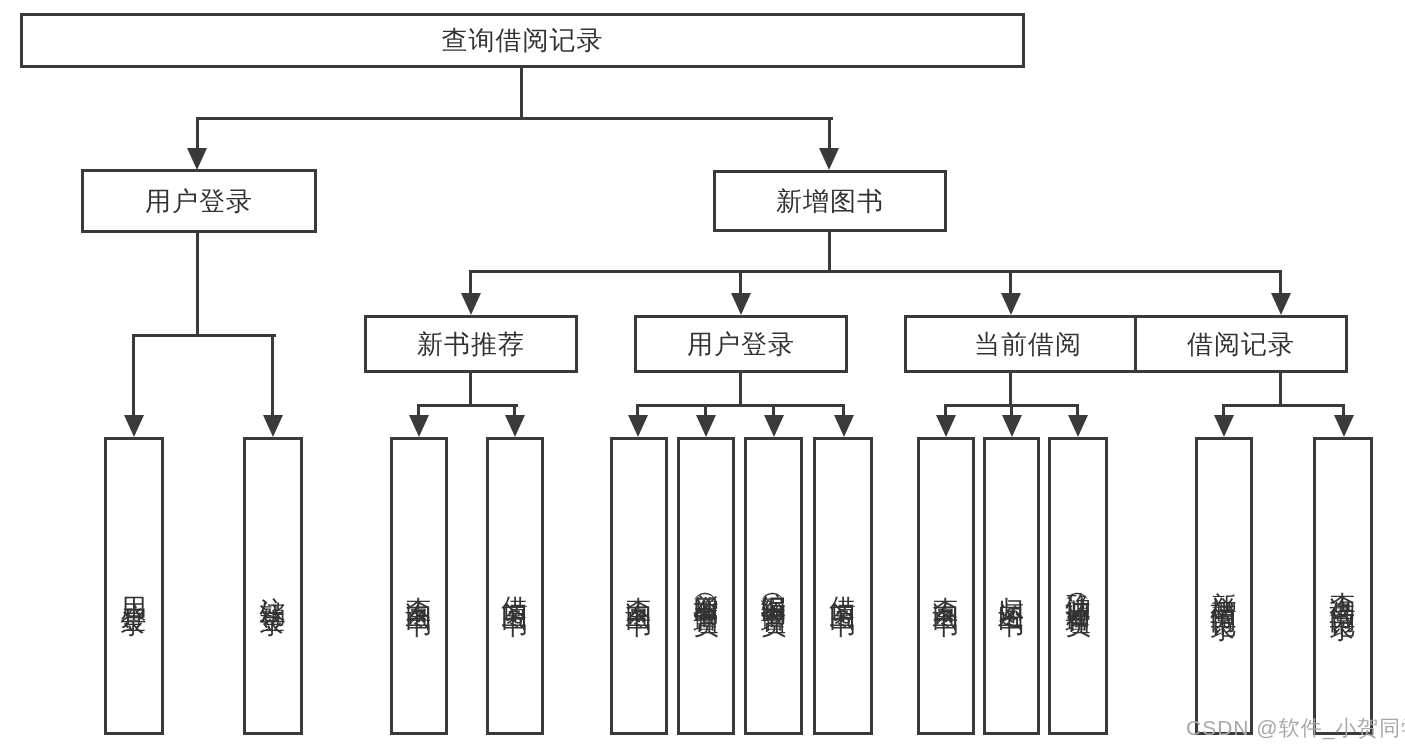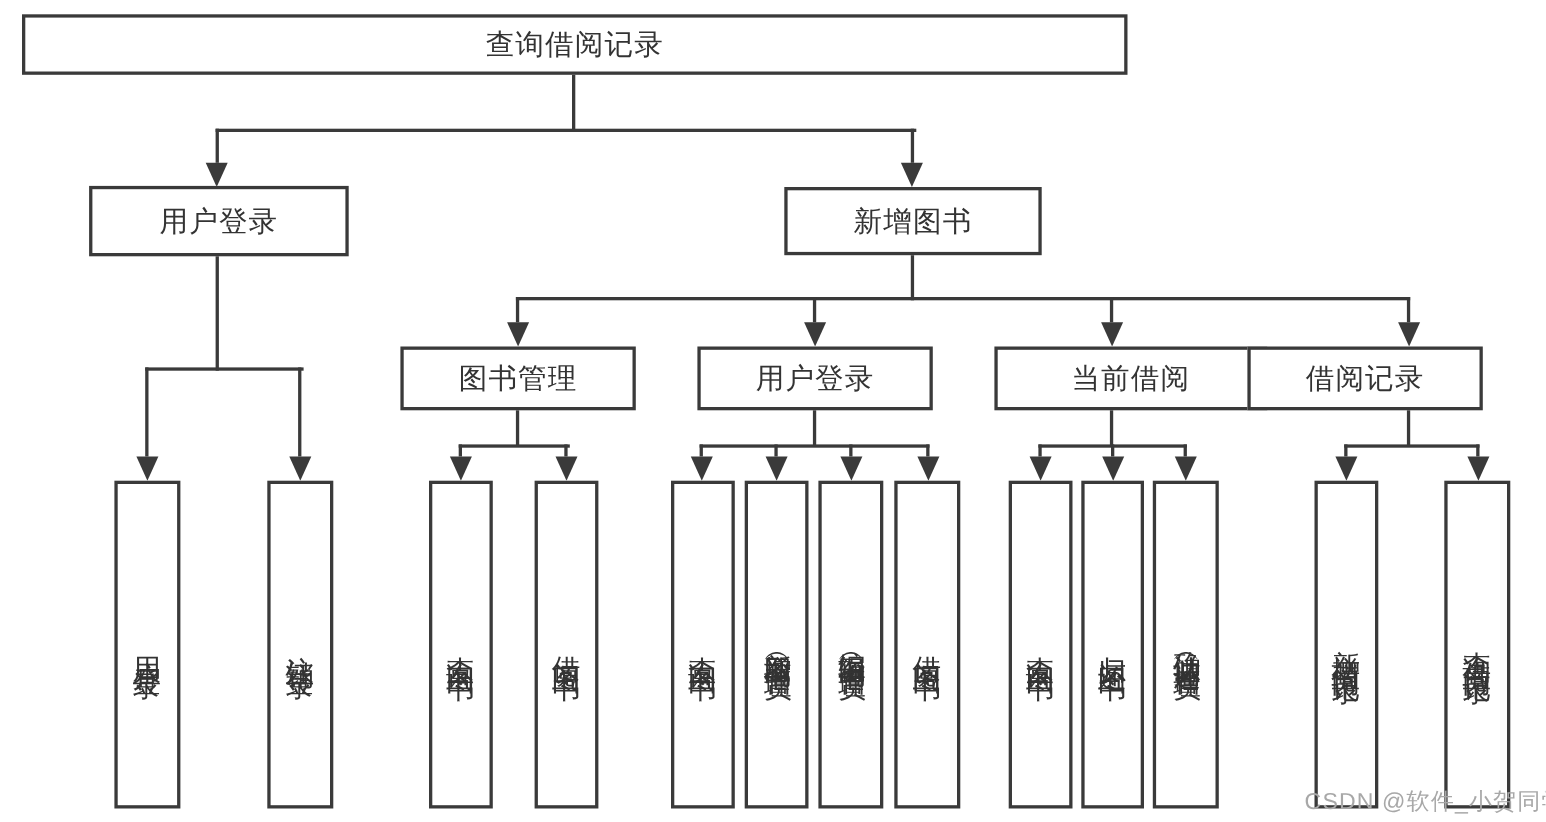--- a/index.html
+++ b/index.html
@@ -66,21 +66,21 @@
 <i class="h" style="left:469px;top:270px;width:813px"></i>
 <i class="v" style="left:469px;top:270px;height:23px"></i>
 <i class="t" style="left:461px;top:293px"></i>
 <i class="v" style="left:739px;top:270px;height:23px"></i>
 <i class="t" style="left:731px;top:293px"></i>
 <i class="v" style="left:1009px;top:270px;height:23px"></i>
 <i class="t" style="left:1001px;top:293px"></i>
 <i class="v" style="left:1279px;top:270px;height:23px"></i>
 <i class="t" style="left:1271px;top:293px"></i>
 
-<div class="node" style="left:364px;top:315px;width:214px;height:58px">图书管理</div>
+<div class="node" style="left:364px;top:315px;width:214px;height:58px">新书推荐</div>
 <div class="node" style="left:634px;top:315px;width:214px;height:58px">用户登录</div>
 <div class="node" style="left:904px;top:315px;width:248px;height:58px">当前借阅</div>
 <div class="node" style="left:1134px;top:315px;width:214px;height:58px">借阅记录</div>
 
 <i class="v" style="left:469px;top:373px;height:33px"></i>
 <i class="h" style="left:417px;top:404px;width:101px"></i>
 <i class="v" style="left:417px;top:404px;height:11px"></i>
 <i class="t" style="left:409px;top:415px"></i>
 <i class="v" style="left:513px;top:404px;height:11px"></i>
 <i class="t" style="left:505px;top:415px"></i>

